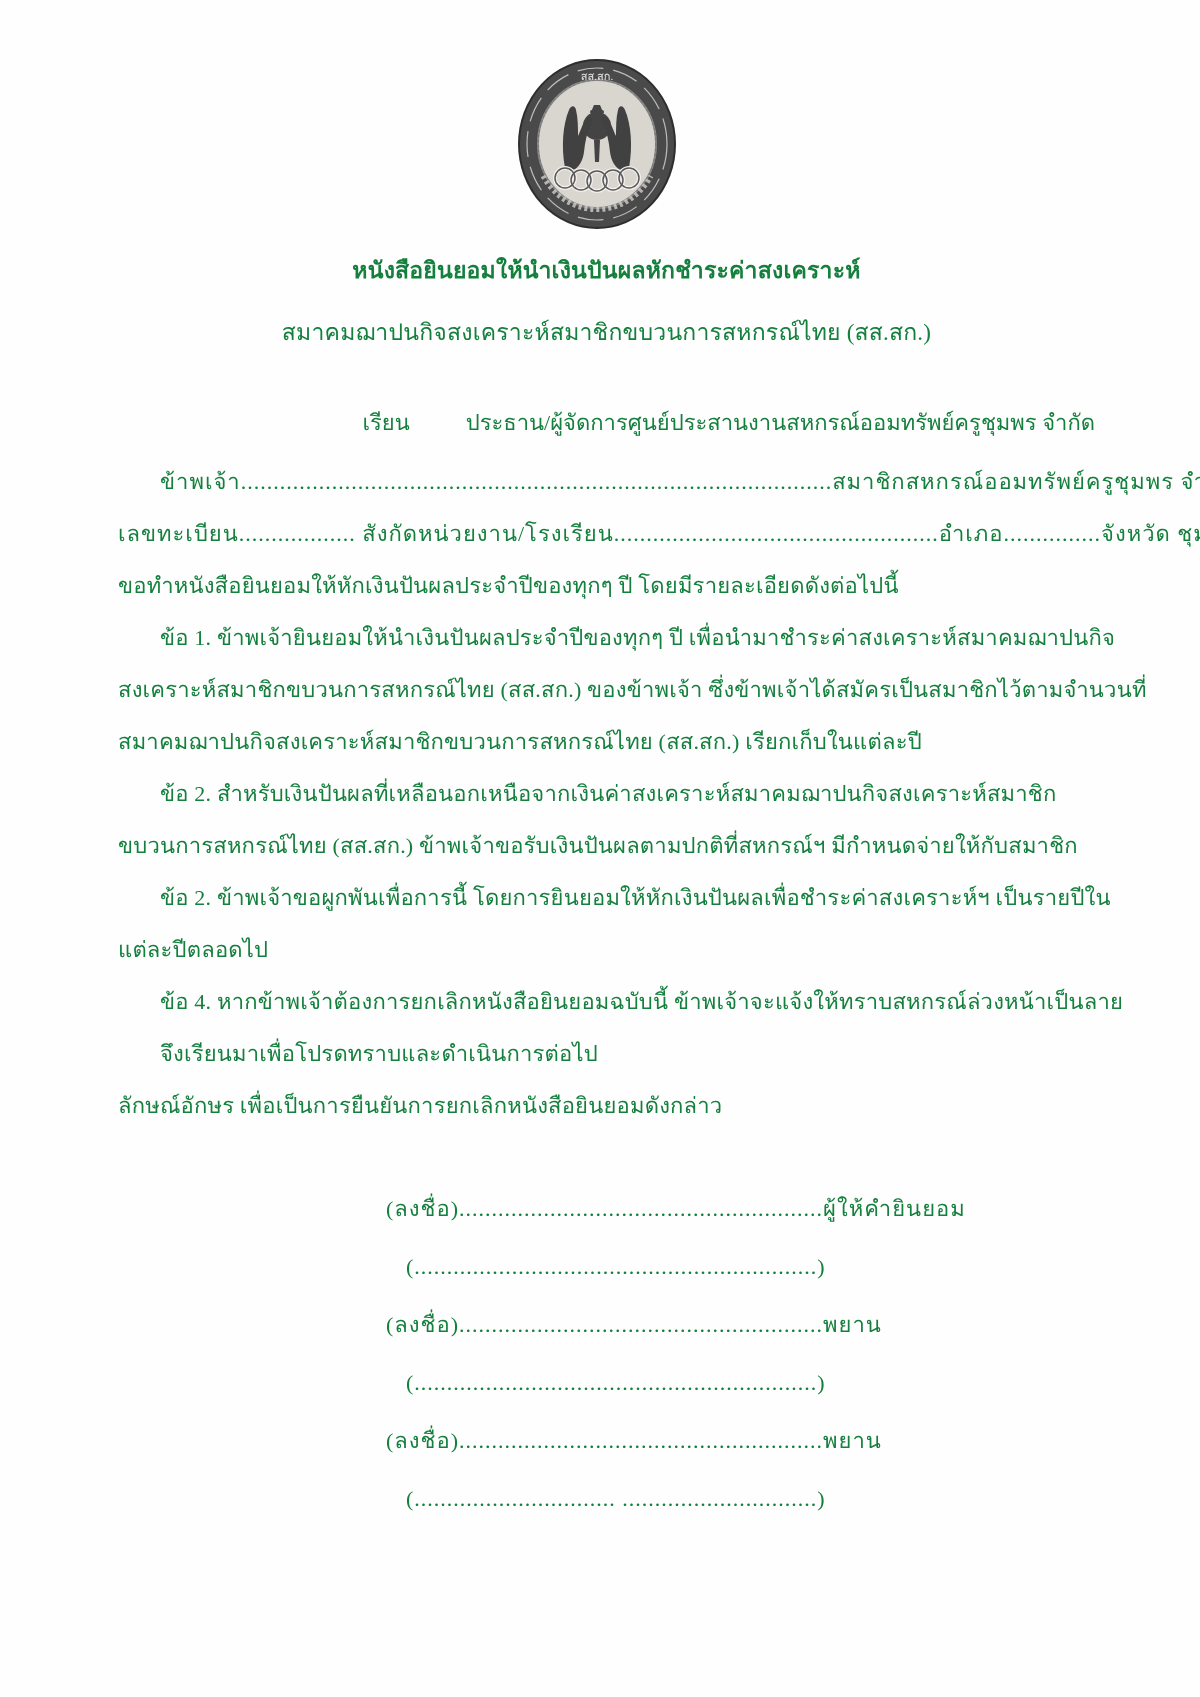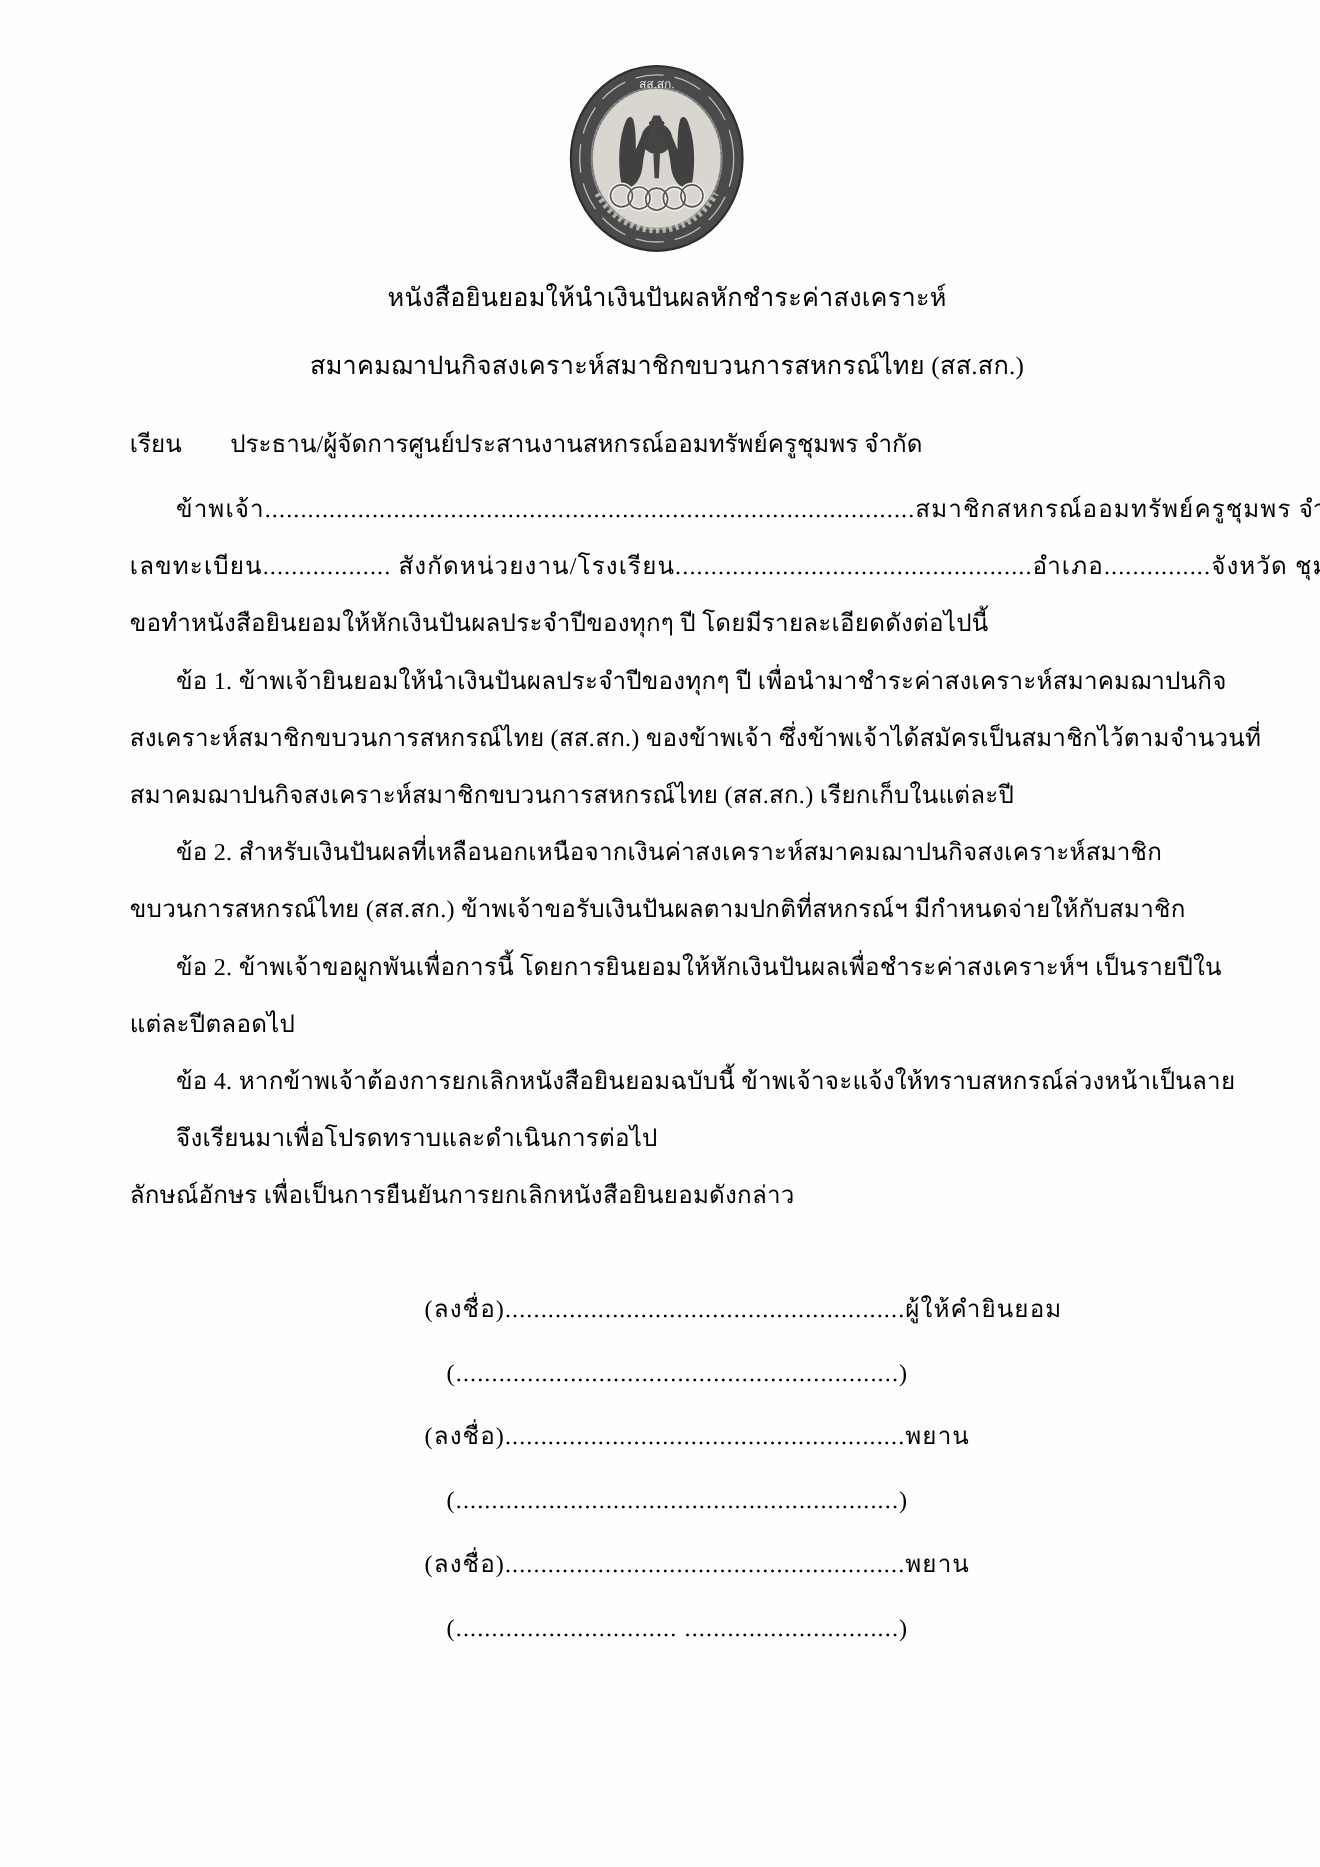--- a/index.html
+++ b/index.html
@@ -1,56 +1,57 @@
 <!DOCTYPE html>
 <html><head>
 <meta charset="utf-8">
 <style>
   html,body{margin:0;padding:0;background:#ffffff;}
   .page{
     position:relative;
     width:1200px;height:1697px;
     background:#fefefe;
-    color:#000000;
+    color:#15803d;
     font-family:"Liberation Serif","DejaVu Serif","DejaVu Sans",serif;
     font-size:22px;
     box-sizing:border-box;
     padding:52px 105px 30px 118px;
     overflow:hidden;
   }
   .logo-wrap{
     width:160px;height:172px;
     margin:6px auto 0 auto;
     transform:translateX(-10px);
   }
   .title{
     text-align:center;
     font-size:23px;
     letter-spacing:.2px;
     margin-top:26px;
     white-space:nowrap;
   }
-  .title.first{margin-top:22px;}
+  .title.first{margin-top:22px;font-weight:bold;}
   .written-at{
     margin-top:36px;
     margin-left:509px;
     white-space:nowrap;
     letter-spacing:.4px;
   }
   .date-line{
     margin-top:30px;
     margin-left:222px;
     white-space:nowrap;
     letter-spacing:.4px;
   }
   .salutation{
-    margin-top:36px;
+    margin-top:55px;
     display:flex;
-    gap:44px;
+    gap:56px;
     white-space:nowrap;
+    justify-content:flex-end;
   }
   .body-lines{margin-top:16px;}
   .line{
     height:52px;
     line-height:52px;
     white-space:nowrap;
     letter-spacing:.2px;
   }
   .line.indent{padding-left:42px;}
   .signatures{

